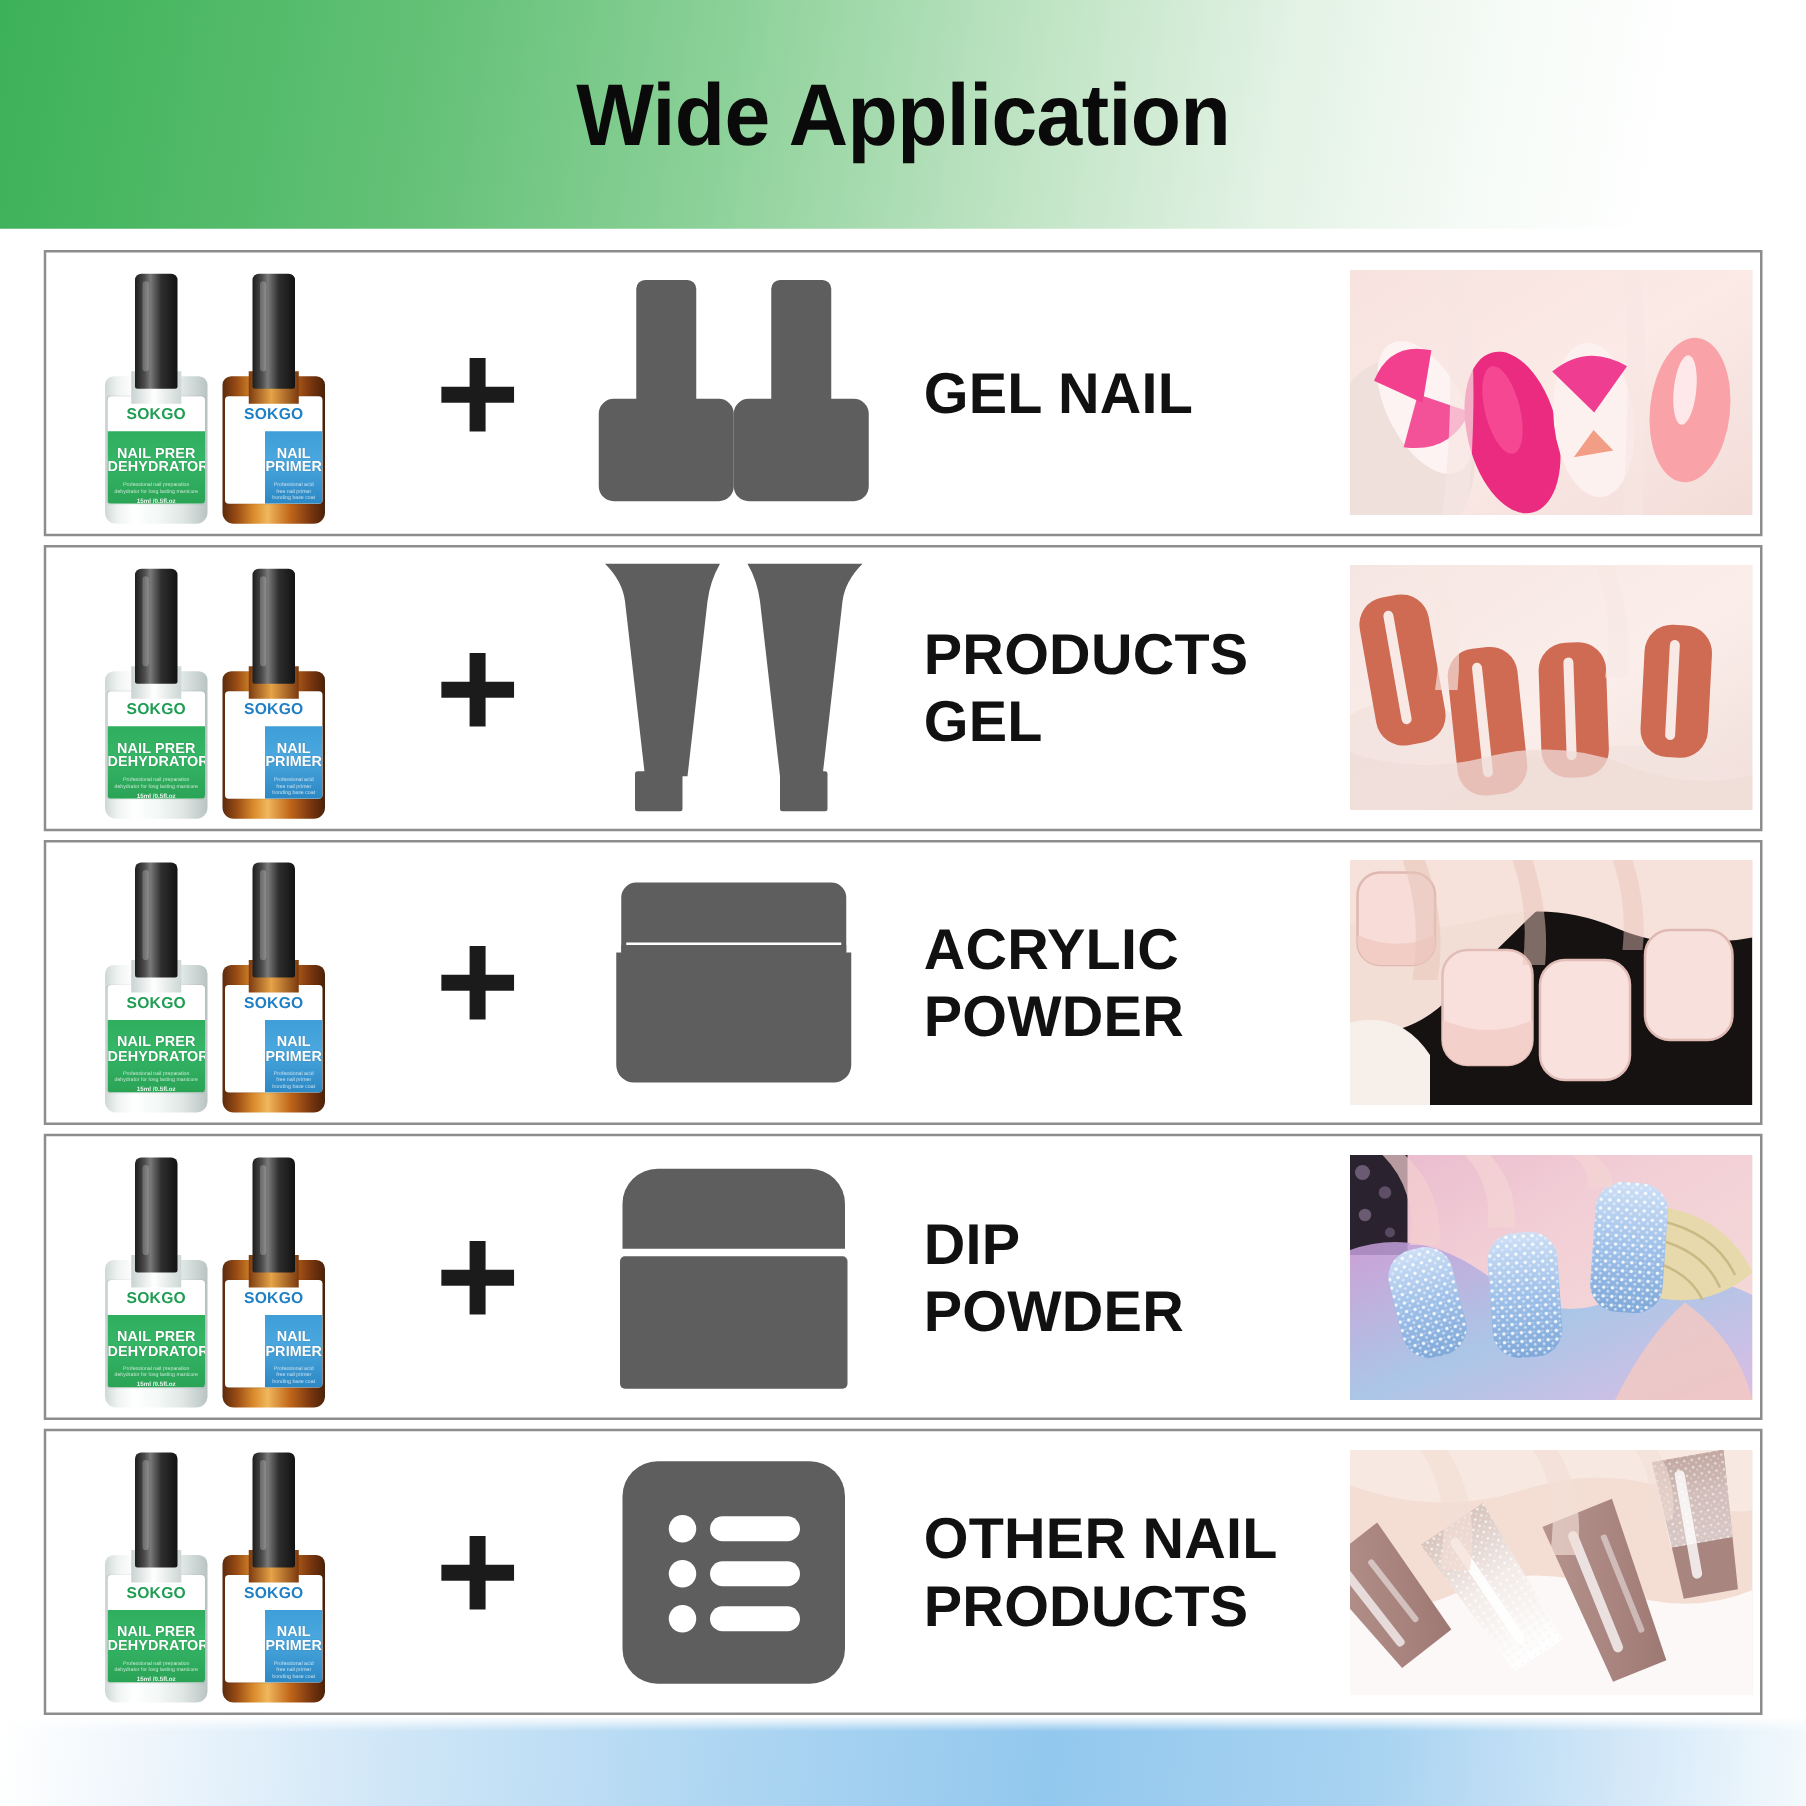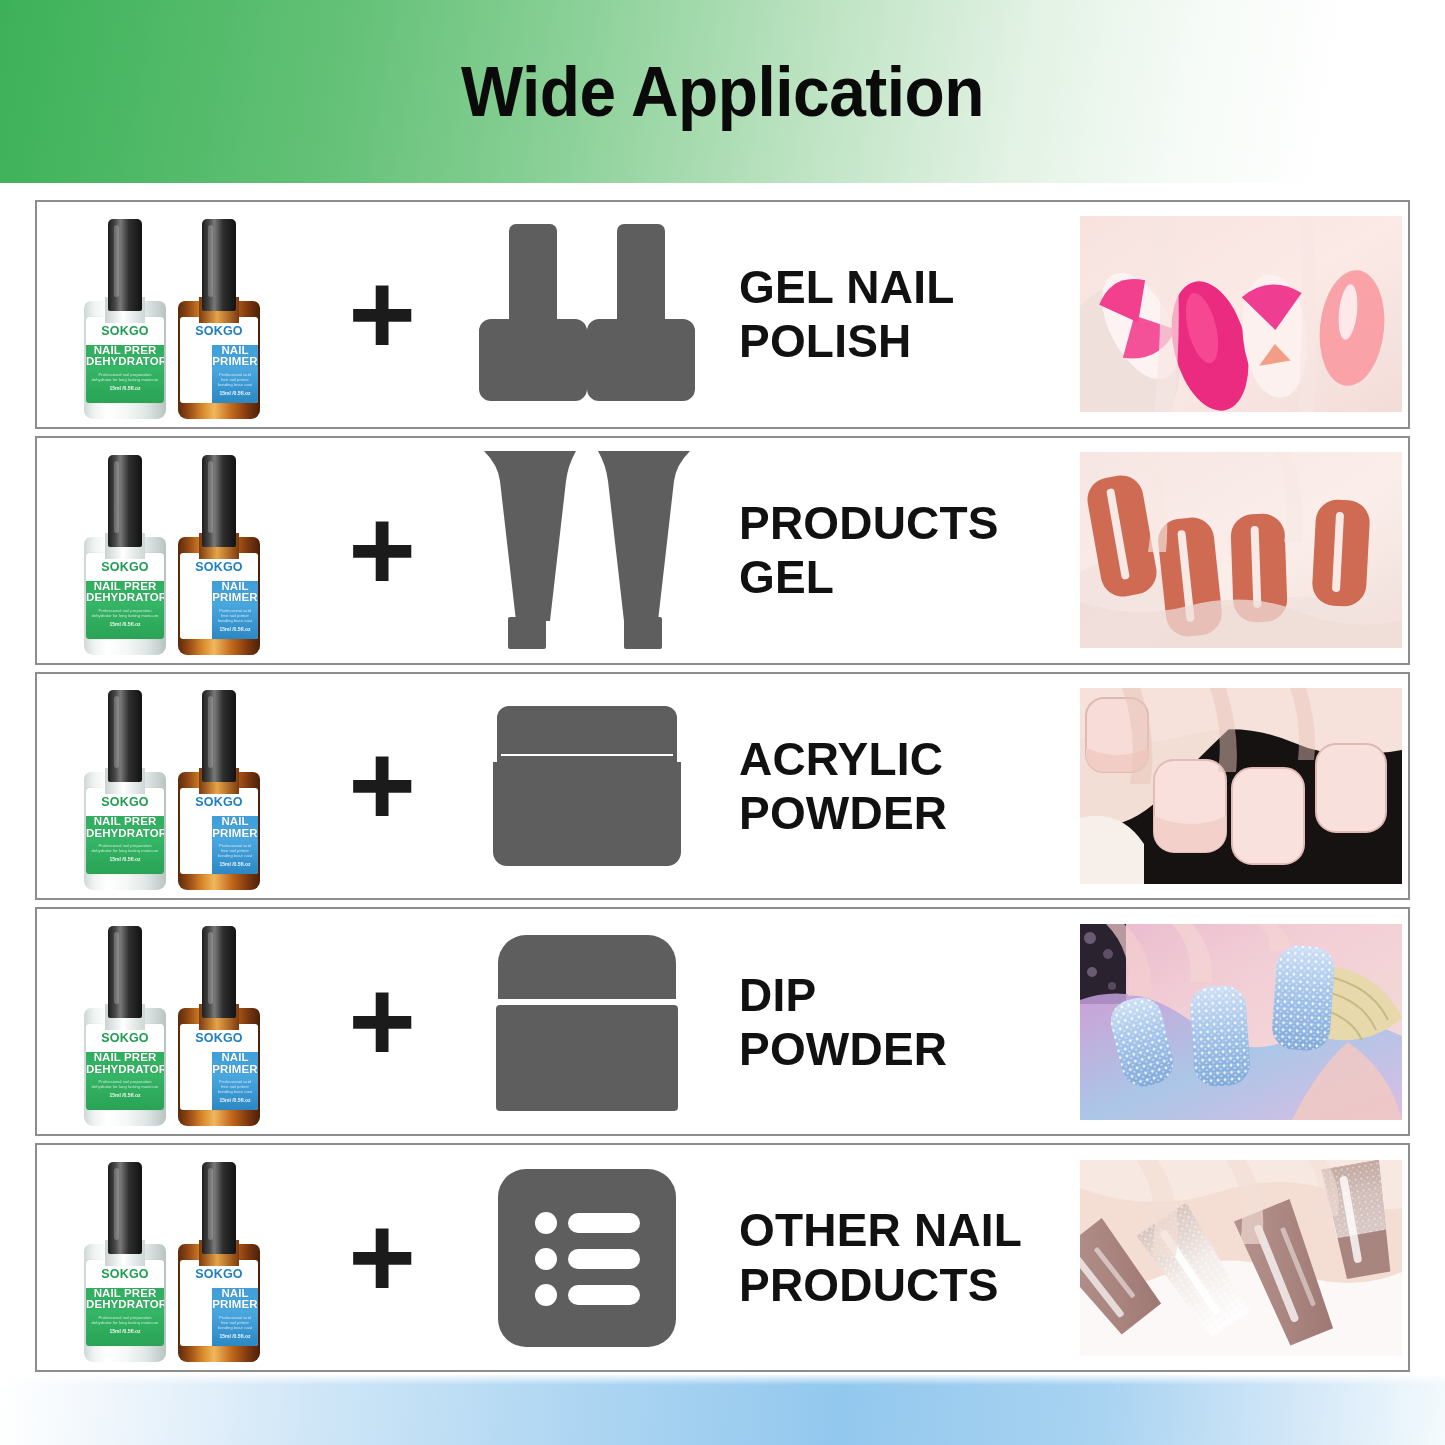--- a/index.html
+++ b/index.html
@@ -147,21 +147,21 @@
     font-weight: bold;
     letter-spacing: 0.2px;
     padding-top: 7px;
     font-family: "Liberation Sans", sans-serif;
   }
   .label.green .brand { color: #1f9d52; }
   .label.blue  .brand { color: #1f7fc4; }
 
   .label .band {
     position: absolute; left: 0; right: 0; top: 28px; bottom: 0;
-    padding-top: 0;
+    padding-top: 13px;
   }
   .label.green .band { background: linear-gradient(to bottom,#2fae5e 0%, #35b566 40%, #2aa355 100%); }
   .label.blue  .band { background: linear-gradient(to bottom,#3f9ed8 0%, #4aa7de 40%, #2b88c4 100%); margin-left: 32px; }
 
   .label .band .pname {
     color: #ffffff;
     text-align: center;
     font-size: 11.5px;
     font-weight: bold;
     line-height: 11.5px;
@@ -276,21 +276,20 @@
 
       <div class="icon-col">
         <svg width="230" height="200" viewBox="0 0 230 200">
           <path class="gray" d="M44 10 h34 a7 7 0 0 1 7 7 v88 h18 a12 12 0 0 1 12 12 v58 a12 12 0 0 1 -12 12 h-84 a12 12 0 0 1 -12 -12 v-58 a12 12 0 0 1 12 -12 h18 v-88 a7 7 0 0 1 7 -7 z"></path>
           <path class="gray" d="M152 10 h34 a7 7 0 0 1 7 7 v88 h18 a12 12 0 0 1 12 12 v58 a12 12 0 0 1 -12 12 h-84 a12 12 0 0 1 -12 -12 v-58 a12 12 0 0 1 12 -12 h18 v-88 a7 7 0 0 1 7 -7 z"></path>
         </svg>
       </div>
 
       <div class="label-col">
         <span class="l1">GEL NAIL</span>
-        <span class="l2">POLISH</span>
       </div>
 
       <div class="photo">
         <svg viewBox="0 0 322 196" preserveAspectRatio="none">
           <defs>
             <linearGradient id="p1bg" x1="0" y1="0" x2="1" y2="1">
               <stop offset="0" stop-color="#f7e2de"></stop>
                 <stop offset="0.5" stop-color="#fbeae6"></stop>
                 <stop offset="1" stop-color="#f2dcd8"></stop>
             </linearGradient>

